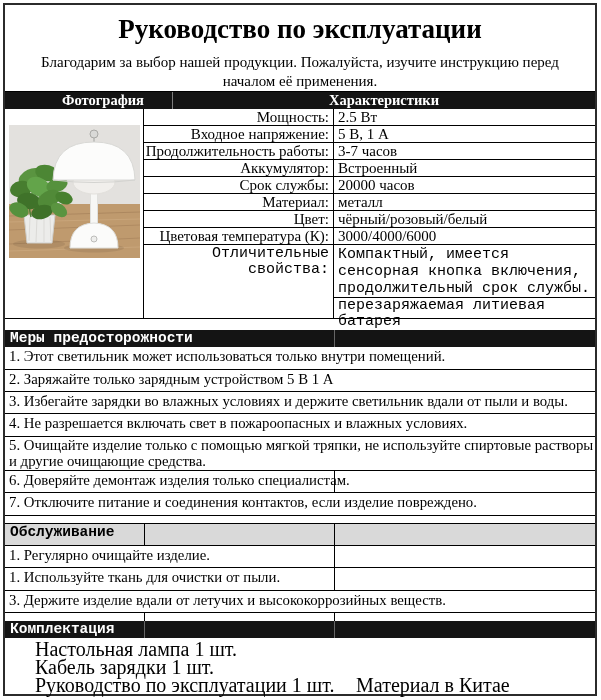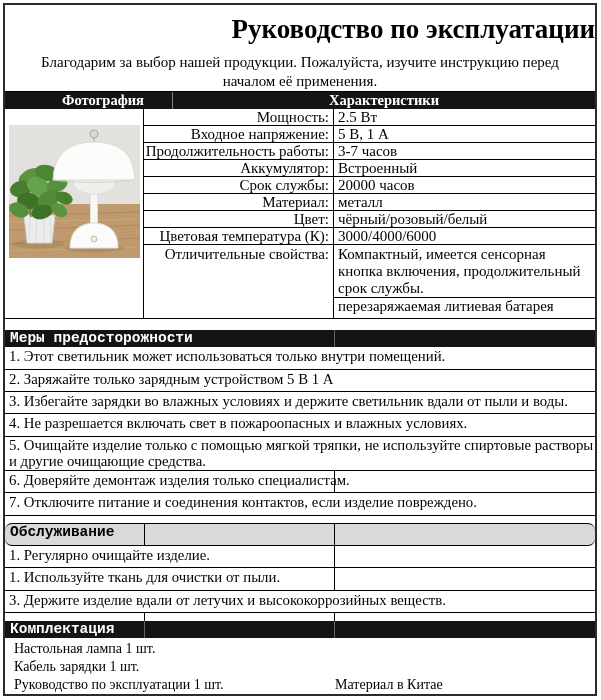--- a/index.html
+++ b/index.html
@@ -2,57 +2,57 @@
 <html><head>
 <meta charset="utf-8">
 <style>
   html,body{margin:0;padding:0;background:#fff;}
   .page{position:relative;width:601px;height:700px;background:#fff;
         font-family:"Liberation Serif","DejaVu Serif",serif;color:#000;overflow:hidden;}
   .frame{position:absolute;left:3px;top:3px;width:594px;height:693px;
          border:2px solid #2b2b2b;box-sizing:border-box;display:flex;flex-direction:column;}
   
   .title-block{height:106px;border-bottom:1px solid #000;text-align:center;box-sizing:border-box;}
-  .title-block h1{margin:7px 0 0;font-size:27px;line-height:34px;font-weight:bold;text-align:right;}
+  .title-block h1{margin:7px 0 0;font-size:27px;line-height:34px;font-weight:bold;}
   .intro{margin:7px 8px 0;font-size:15px;line-height:19px;}
   
   .bar{position:relative;height:17px;background:#141414;color:#fff;font-weight:bold;
        font-size:14.5px;line-height:17px;padding-left:5px;box-sizing:border-box;font-family:Liberation Mono, monospace;}
   .bar.gray{background:#d9d9d9;color:#000;height:30px;border-top:1px solid #000;
-            border-bottom:1px solid #000;line-height:16px;border-radius:7px;}
+            border-bottom:1px solid #000;line-height:16px;}
   .vline{position:absolute;top:0;bottom:0;width:1px;background:#000;}
   .vl-a{left:139px;} .vl-b{left:329px;}
   .bar .vline.light{background:rgba(255,255,255,.35);}
   
   .spec-header{display:flex;height:17px;background:#141414;color:#fff;font-weight:bold;
                font-size:14.5px;line-height:17px;text-align:center;padding-left:29px;}
   .spec-header .c1{width:139px;border-right:1px solid rgba(255,255,255,.45);box-sizing:border-box;}
   .spec-header .c2{flex:1;}
   .spec-body{display:flex;height:209px;border-bottom:1px solid #000;box-sizing:content-box;}
   .photo-cell{width:139px;border-right:1px solid #000;box-sizing:border-box;}
   .photo-cell svg{display:block;margin:16px 0 0 4px;}
   .spec-rows{flex:1;display:flex;flex-direction:column;}
   .spec-row{display:flex;height:17px;border-bottom:1px solid #000;font-size:15px;
             line-height:16px;box-sizing:border-box;}
   .spec-row .lbl{width:190px;border-right:1px solid #000;text-align:right;
                  padding-right:4px;box-sizing:border-box;}
   .spec-row .val{flex:1;padding-left:4px;}
-  .spec-row.features{height:73px;border-bottom:none;}
+  .spec-row.features{height:73px;border-bottom:none;font-family:Liberation Mono, monospace;}
   .spec-row.features .lbl{padding-top:1px;}
   .valwrap{flex:1;display:flex;flex-direction:column;}
   .val.multi{height:56px;border-bottom:1px solid #000;box-sizing:content-box;padding:1px 4px 0;line-height:17px;}
   .val.sub{height:16px;padding-left:4px;line-height:16px;}
   
   .item-row{position:relative;height:30px;border-bottom:1px solid #000;font-size:14.8px;
             line-height:18px;padding-left:4px;box-sizing:border-box;}
   .item-row.two-line{height:34px;line-height:16.5px;padding-top:0;}
   .gap1{height:15px;} .gap2{height:10px;}
   .empty-row{position:relative;height:11px;}
   
-  .pkg-body{position:relative;flex:1;padding:2px 0 0 9px;font-size:14px;box-sizing:border-box;}
+  .pkg-body{position:relative;flex:1;padding:2px 0 0 9px;font-size:20px;box-sizing:border-box;margin-left:21px;}
   .pkg-line{height:18px;line-height:18px;}
   .made-in{position:absolute;left:330px;top:38px;height:18px;line-height:18px;}
 </style>
 </head>
 <body>
 
 <div class="page">
   <div class="frame">
 
     <div class="title-block">

